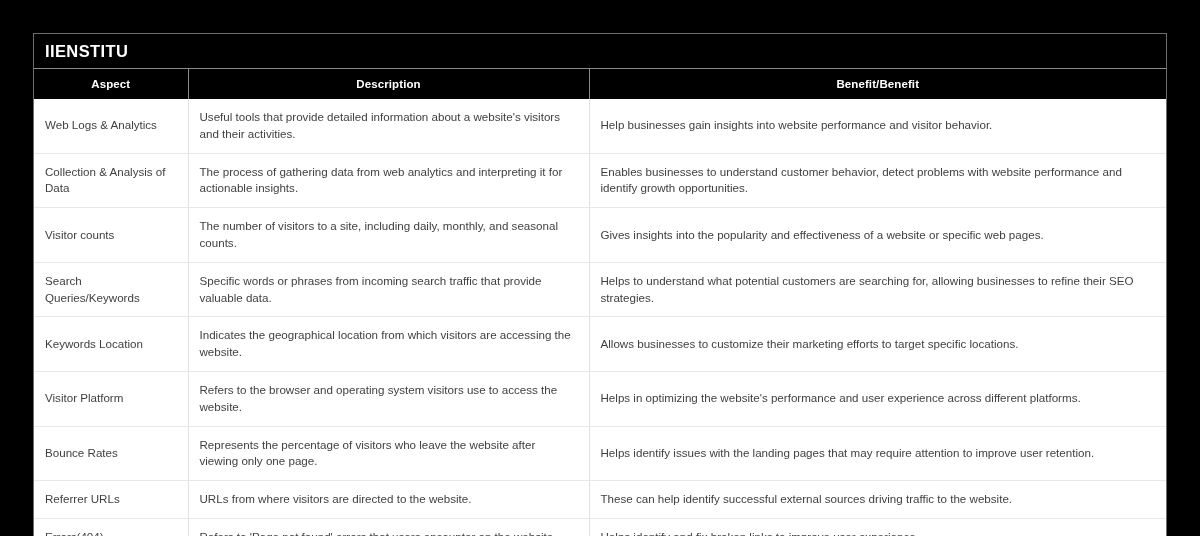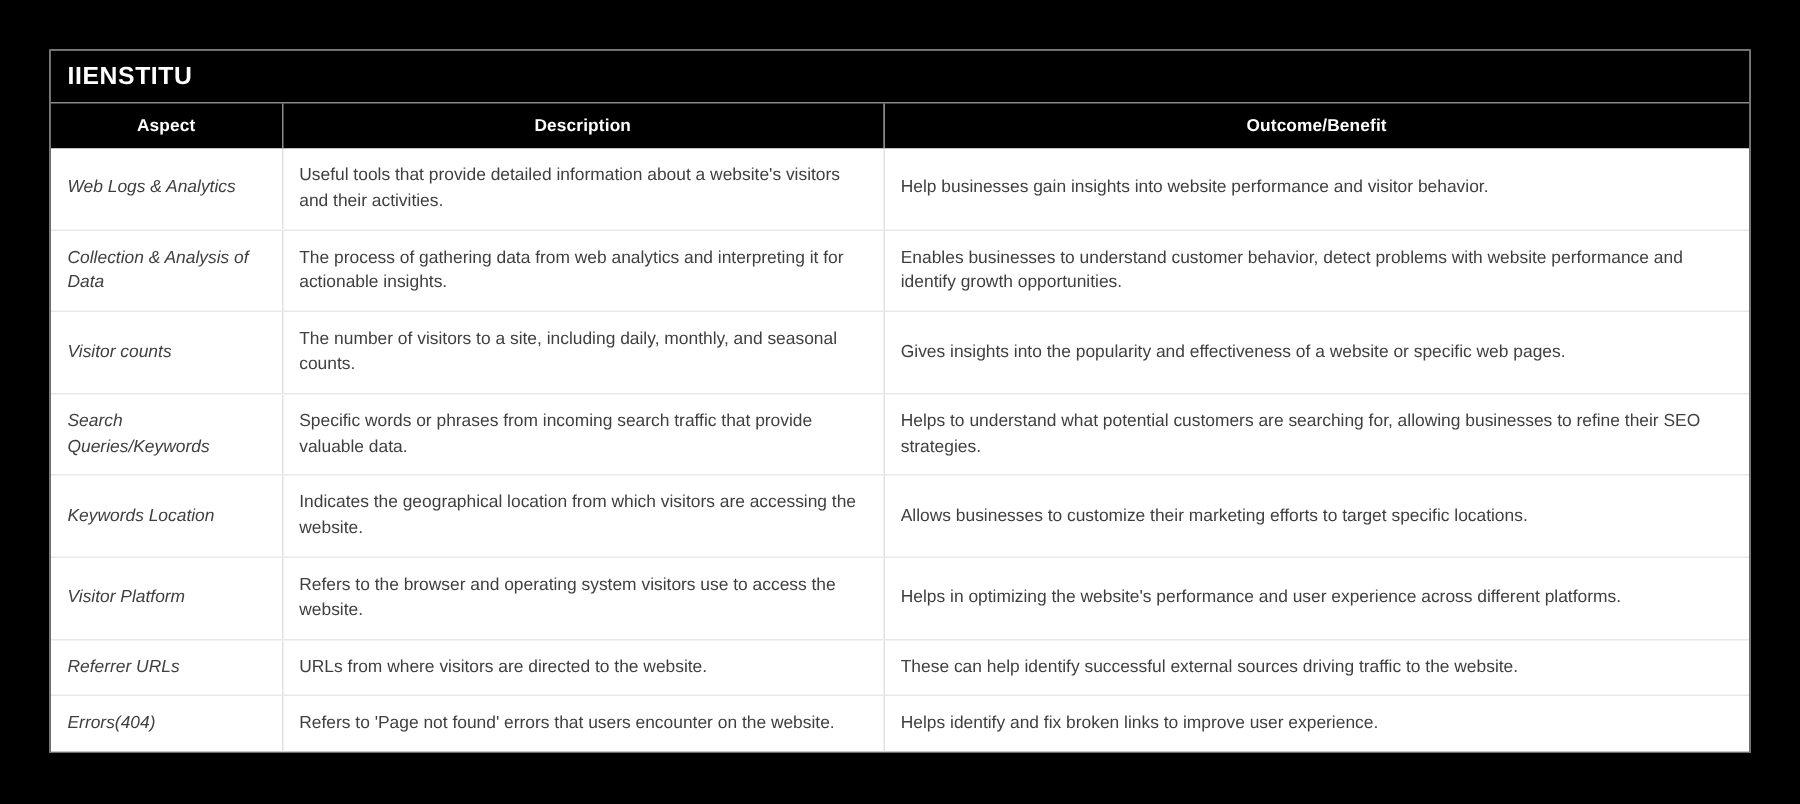--- a/index.html
+++ b/index.html
@@ -92,21 +92,21 @@
     border-right: none;
   }
   .table tbody tr:last-child td {
     border-bottom: none;
   }
 
   .col-aspect   { width: 154px; }
   .col-desc     { width: 401px; }
   .col-outcome  { width: 577px; }
 
-  .cell-aspect  { color: #3d3d3d; font-style: italic; }
+  .cell-aspect  { color: #3d3d3d; }
   .cell-desc    { color: #3f3f3f; }
   .cell-outcome { color: #3f3f3f; }
 </style>
 </head>
 <body>
 
 <div class="page">
 
   <div class="table-card">
 
@@ -117,21 +117,21 @@
     <table class="table">
       <colgroup>
         <col class="col-aspect">
         <col class="col-desc">
         <col class="col-outcome">
       </colgroup>
       <thead>
         <tr>
           <th>Aspect</th>
           <th>Description</th>
-          <th>Outcome/Benefit</th>
+          <th>Benefit/Benefit</th>
         </tr>
       </thead>
       <tbody id="table-body">
           <tr>
             <td class="cell-aspect">Web Logs &amp; Analytics</td>
             <td class="cell-desc">Useful tools that provide detailed information about a website's visitors and their activities.</td>
             <td class="cell-outcome">Help businesses gain insights into website performance and visitor behavior.</td>
           </tr>
           <tr>
             <td class="cell-aspect">Collection &amp; Analysis of Data</td>
@@ -152,20 +152,25 @@
             <td class="cell-aspect">Keywords Location</td>
             <td class="cell-desc">Indicates the geographical location from which visitors are accessing the website.</td>
             <td class="cell-outcome">Allows businesses to customize their marketing efforts to target specific locations.</td>
           </tr>
           <tr>
             <td class="cell-aspect">Visitor Platform</td>
             <td class="cell-desc">Refers to the browser and operating system visitors use to access the website.</td>
             <td class="cell-outcome">Helps in optimizing the website's performance and user experience across different platforms.</td>
           </tr>
           <tr>
+            <td class="cell-aspect">Bounce Rates</td>
+            <td class="cell-desc">Represents the percentage of visitors who leave the website after viewing only one page.</td>
+            <td class="cell-outcome">Helps identify issues with the landing pages that may require attention to improve user retention.</td>
+          </tr>
+          <tr>
             <td class="cell-aspect">Referrer URLs</td>
             <td class="cell-desc">URLs from where visitors are directed to the website.</td>
             <td class="cell-outcome">These can help identify successful external sources driving traffic to the website.</td>
           </tr>
           <tr>
             <td class="cell-aspect">Errors(404)</td>
             <td class="cell-desc">Refers to 'Page not found' errors that users encounter on the website.</td>
             <td class="cell-outcome">Helps identify and fix broken links to improve user experience.</td>
           </tr>
         </tbody>

